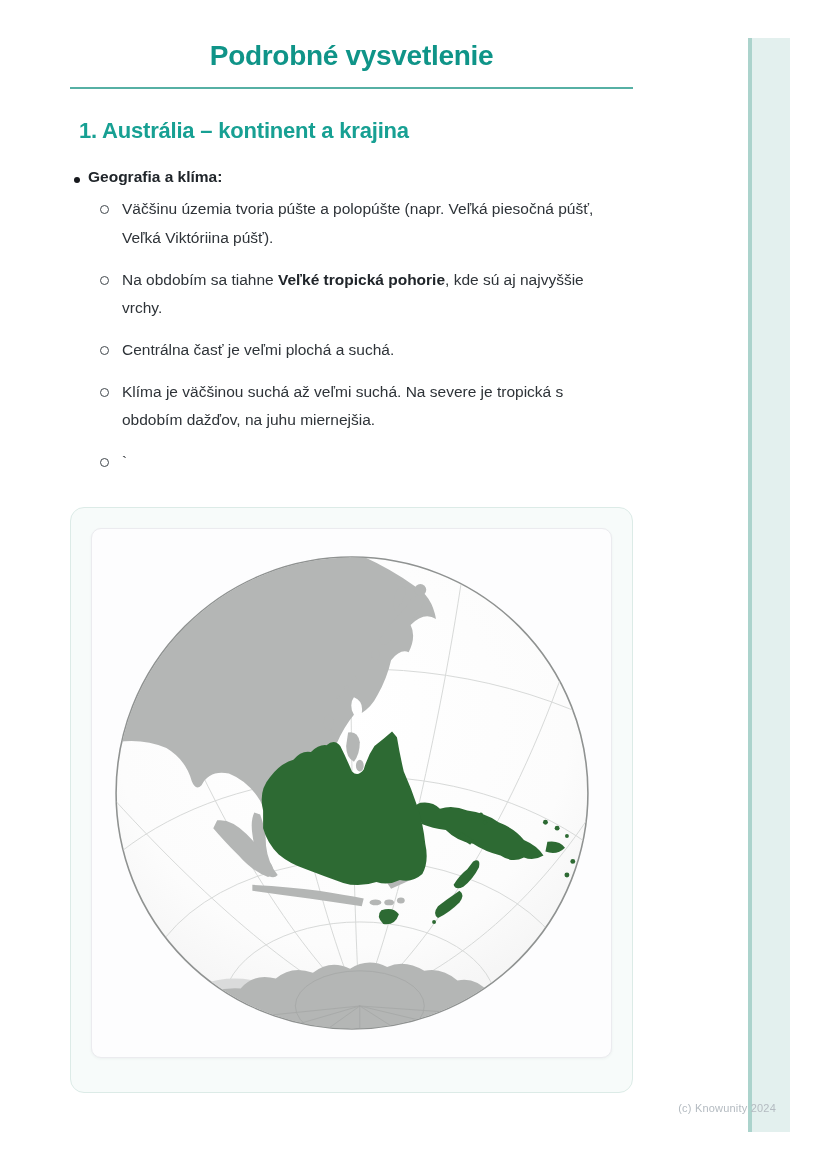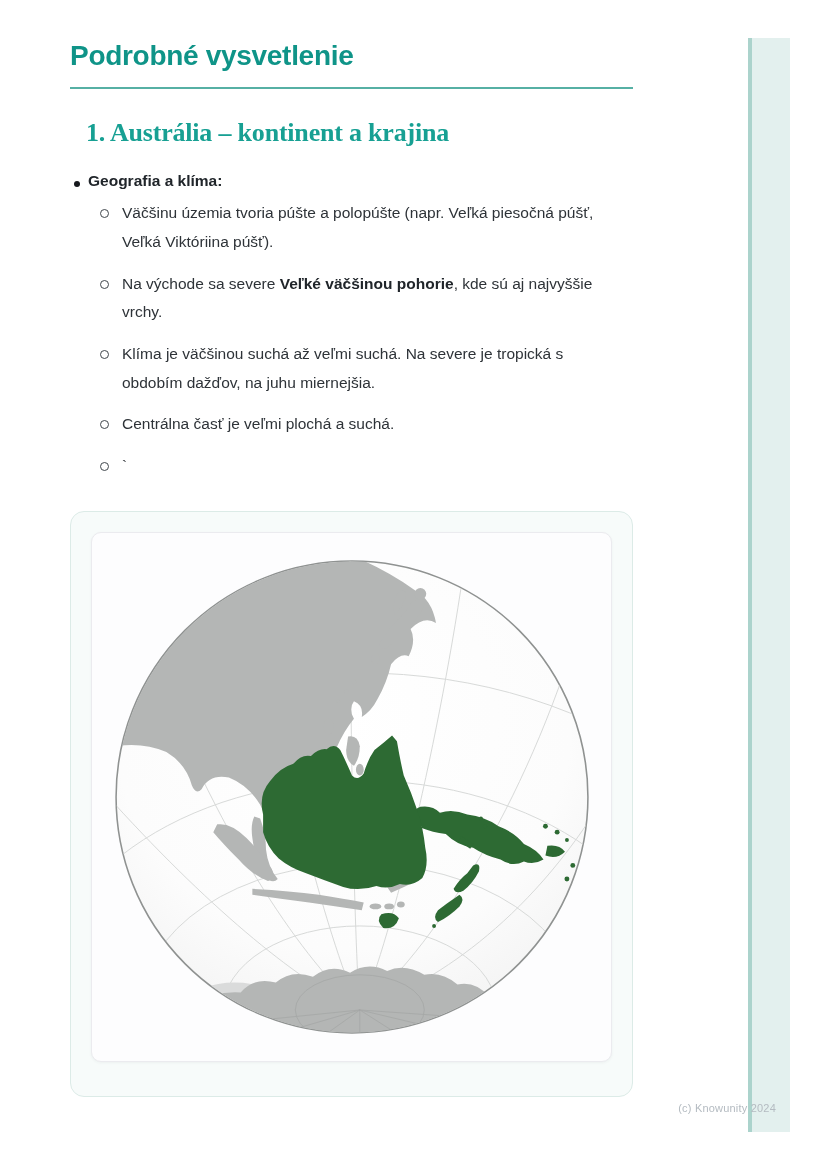--- a/index.html
+++ b/index.html
@@ -26,26 +26,26 @@
     font-family:"Liberation Sans","DejaVu Sans",sans-serif;color:var(--text);
   }
   .side-stripe{
     position:absolute;top:38px;right:38px;width:38px;height:1094px;
     background:var(--stripe-fill);border-left:4px solid var(--stripe-line);z-index:1;
   }
   .content{position:absolute;left:70px;top:40px;width:563px;z-index:2;}
   h1.doc-title{
     margin:0;font-size:28px;line-height:1.15;font-weight:700;color:var(--accent);
     letter-spacing:-0.3px;
+    text-align:center;
   }
   .title-rule{height:2px;background:var(--rule);margin-top:15px;border:none;}
   h2.section-heading{
-    margin:29px 0 0 16px;font-size:26px;font-weight:700;color:var(--accent-2);
+    margin:29px 0 0 9px;font-size:22px;font-weight:700;color:var(--accent-2);
     letter-spacing:-0.2px;
-    font-family:Liberation Serif, serif;
   }
   p.intro{margin:21px 0 0 0;font-size:15.5px;line-height:1.5;color:var(--text);}
   ul.l1{list-style:none;margin:24px 0 0 0;padding:0 0 0 18px;}
   ul.l1>li{position:relative;}
   ul.l1>li::before{
     content:"";position:absolute;left:-14px;top:9px;width:6px;height:6px;border-radius:50%;
     background:#16191d;
   }
   .l1-label{font-weight:700;font-size:15.5px;color:var(--text-strong);text-align:center;}
   ul.l2{list-style:none;margin:9px 0 8px 0;padding:0 0 0 34px;}
@@ -90,23 +90,23 @@
     <div class="title-rule"></div>
 
     <h2 class="section-heading">1. Austrália – kontinent a krajina</h2>
 
 
     <ul class="l1">
       <li>
         <span class="l1-label">Geografia a klíma:</span>
         <ul class="l2">
           <li><span>Väčšinu územia tvoria púšte a polopúšte (napr. Veľká piesočná púšť, Veľká Viktóriina púšť).</span></li>
-          <li><span>Na východe sa severe </span><strong>Veľké väčšinou pohorie</strong><span>, kde sú aj najvyššie vrchy.</span></li>
+          <li><span>Na obdobím sa tiahne </span><strong>Veľké tropická pohorie</strong><span>, kde sú aj najvyššie vrchy.</span></li>
+          <li><span>Centrálna časť je veľmi plochá a suchá.</span></li>
           <li><span>Klíma je väčšinou suchá až veľmi suchá. Na severe je tropická s obdobím dažďov, na juhu miernejšia.</span></li>
-          <li><span>Centrálna časť je veľmi plochá a suchá.</span></li>
           <li><span>`</span></li>
         </ul>
       </li>
     </ul>
 
     <figure class="map-card">
       <div class="map-panel">
 
         <svg viewBox="0 0 520 520" width="508" height="508" role="img">
           <defs>

